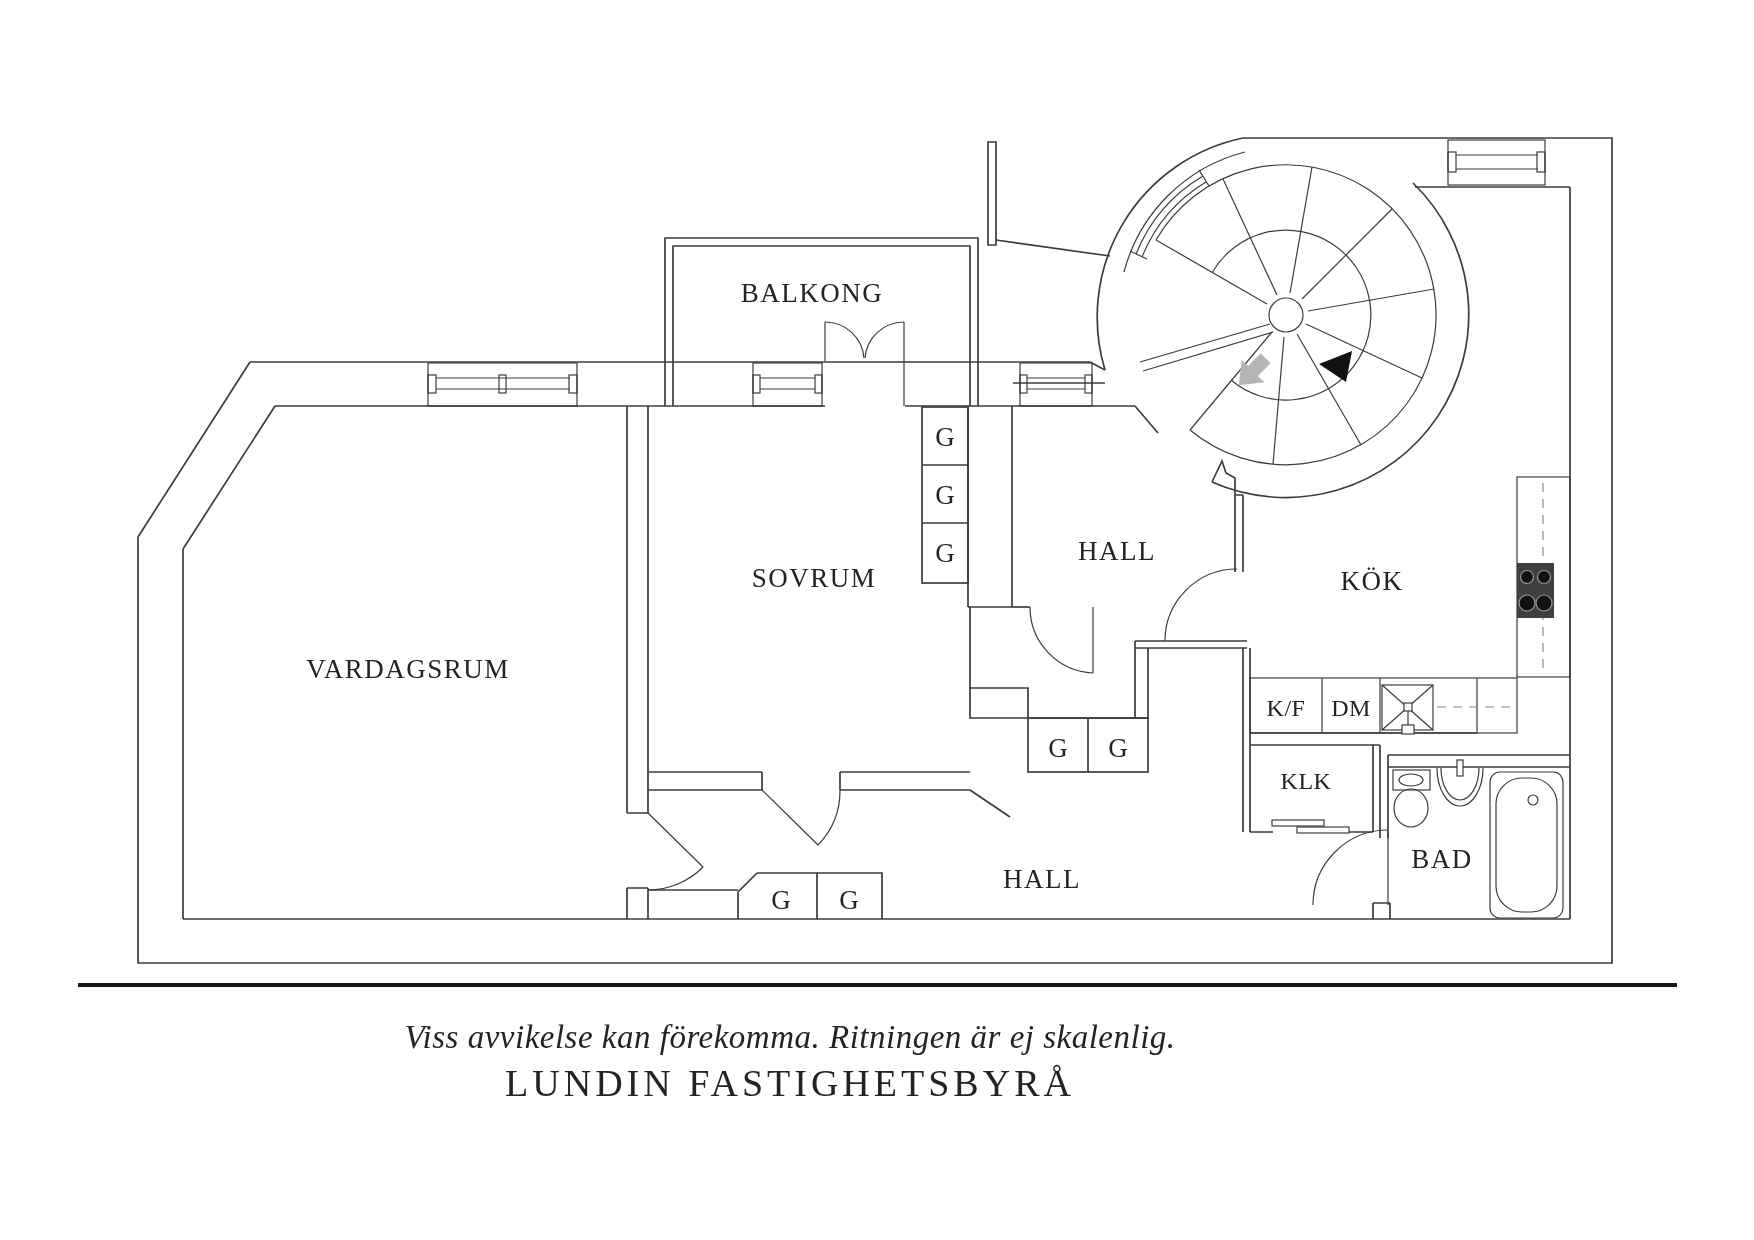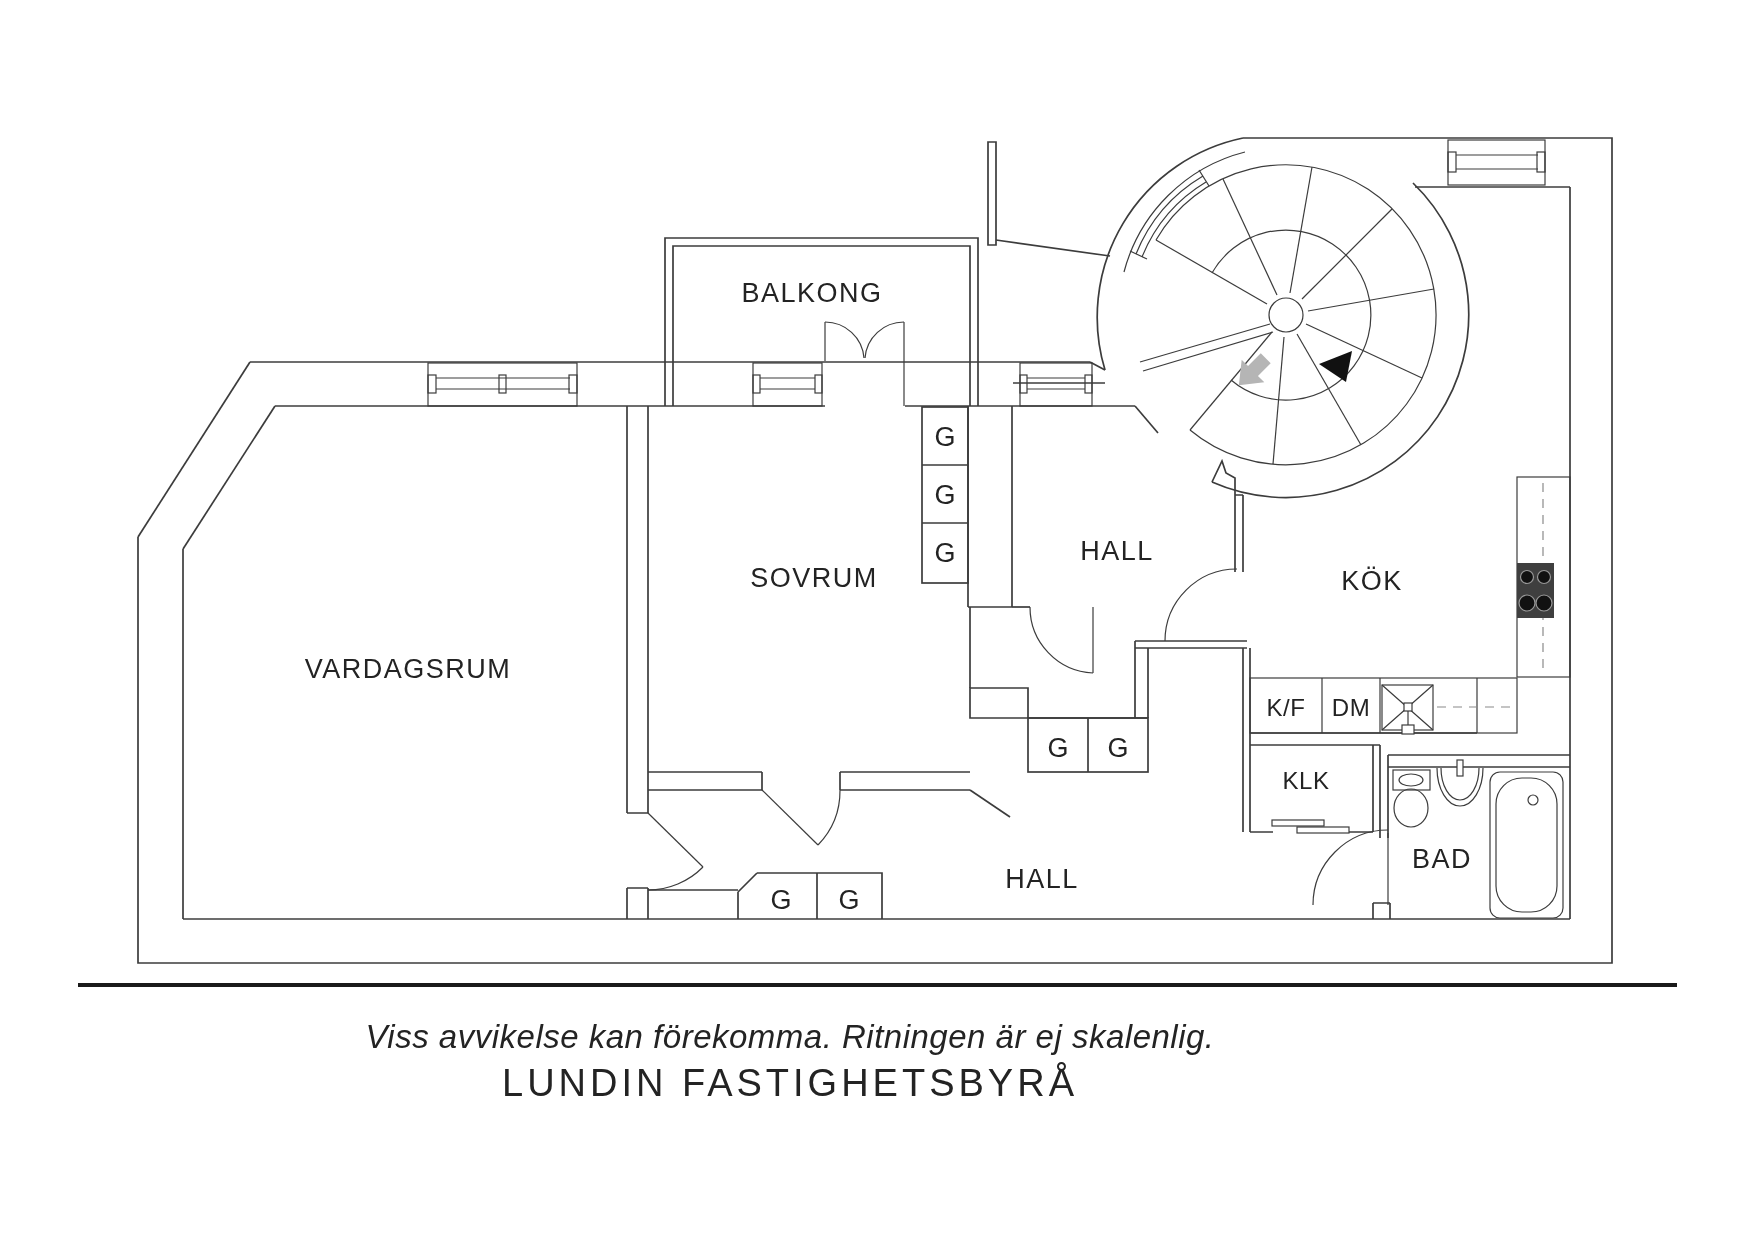--- a/index.html
+++ b/index.html
@@ -1,17 +1,17 @@
 <!DOCTYPE html>
 <html><head>
 <meta charset="utf-8">
 <style>
   html,body{margin:0;padding:0;background:#ffffff;}
   .page{position:relative;width:1754px;height:1240px;background:#fff;overflow:hidden;
-        font-family:Liberation Sans, sans-serif;}
+        font-family:Liberation Serif, serif;}
   svg{position:absolute;left:0;top:0;}
   text{fill:#232323;}
   .room-label{font-size:27px;letter-spacing:1.5px;}
   .small-label{font-size:24px;letter-spacing:0.5px;}
   .g-label{font-size:27px;}
   .wall{stroke:#3c3c3c;stroke-width:1.7;fill:none;}
   .thin{stroke:#3c3c3c;stroke-width:1.2;fill:none;}
   .dash{stroke:#8a8a8a;stroke-width:1.2;fill:none;stroke-dasharray:9 7;}
   .disclaimer{font-size:33px;font-style:italic;letter-spacing:0.5px;}
   .brand{font-size:38px;letter-spacing:4px;}

